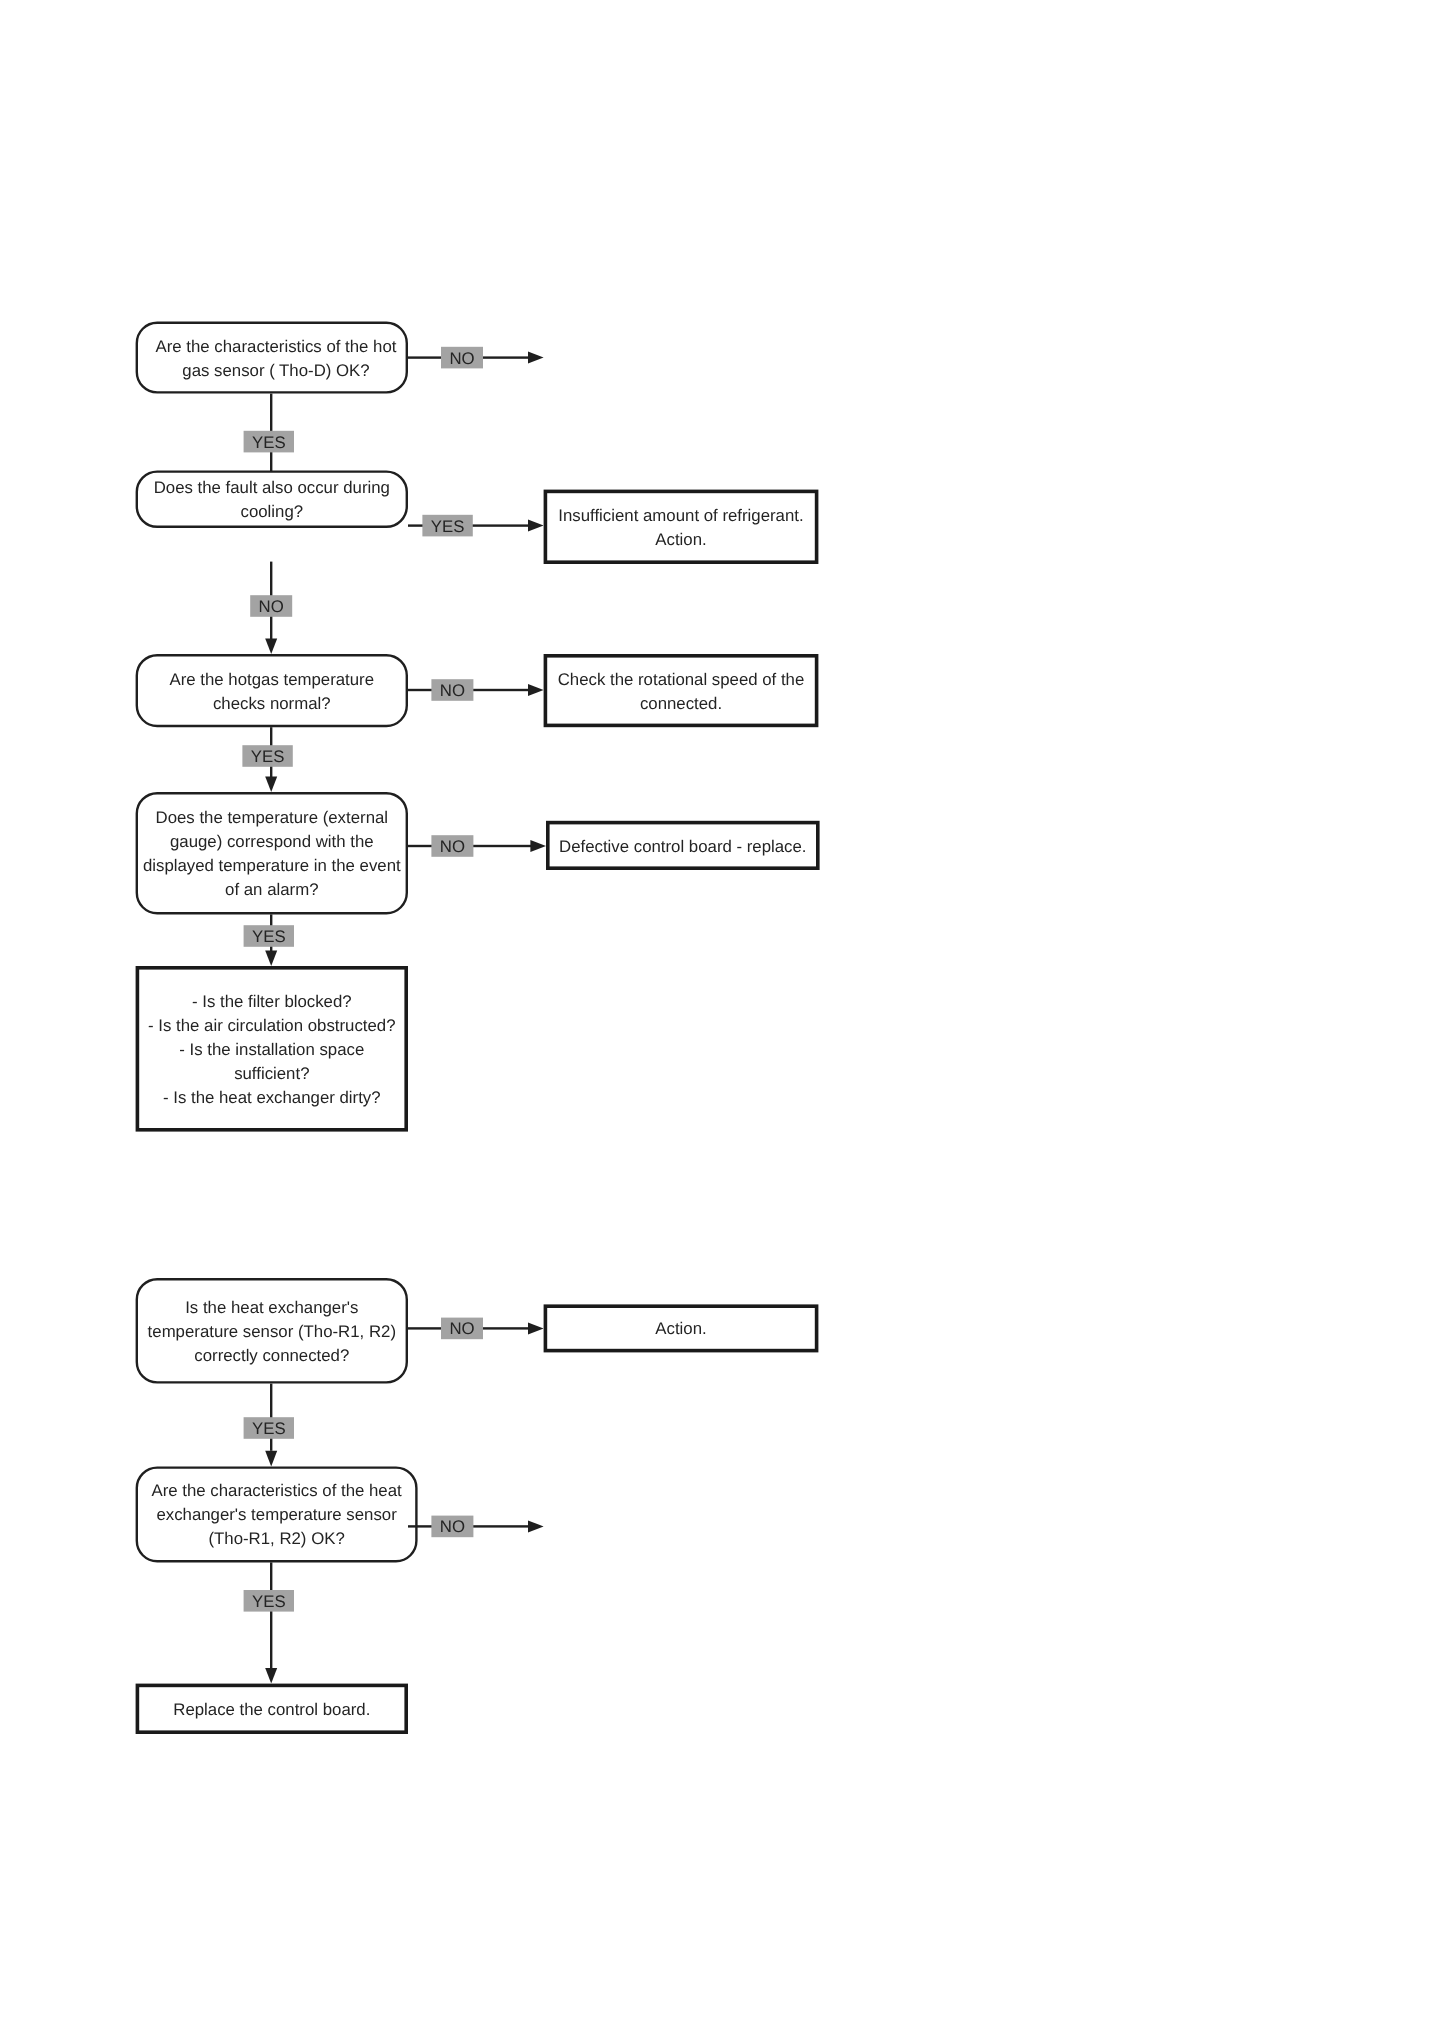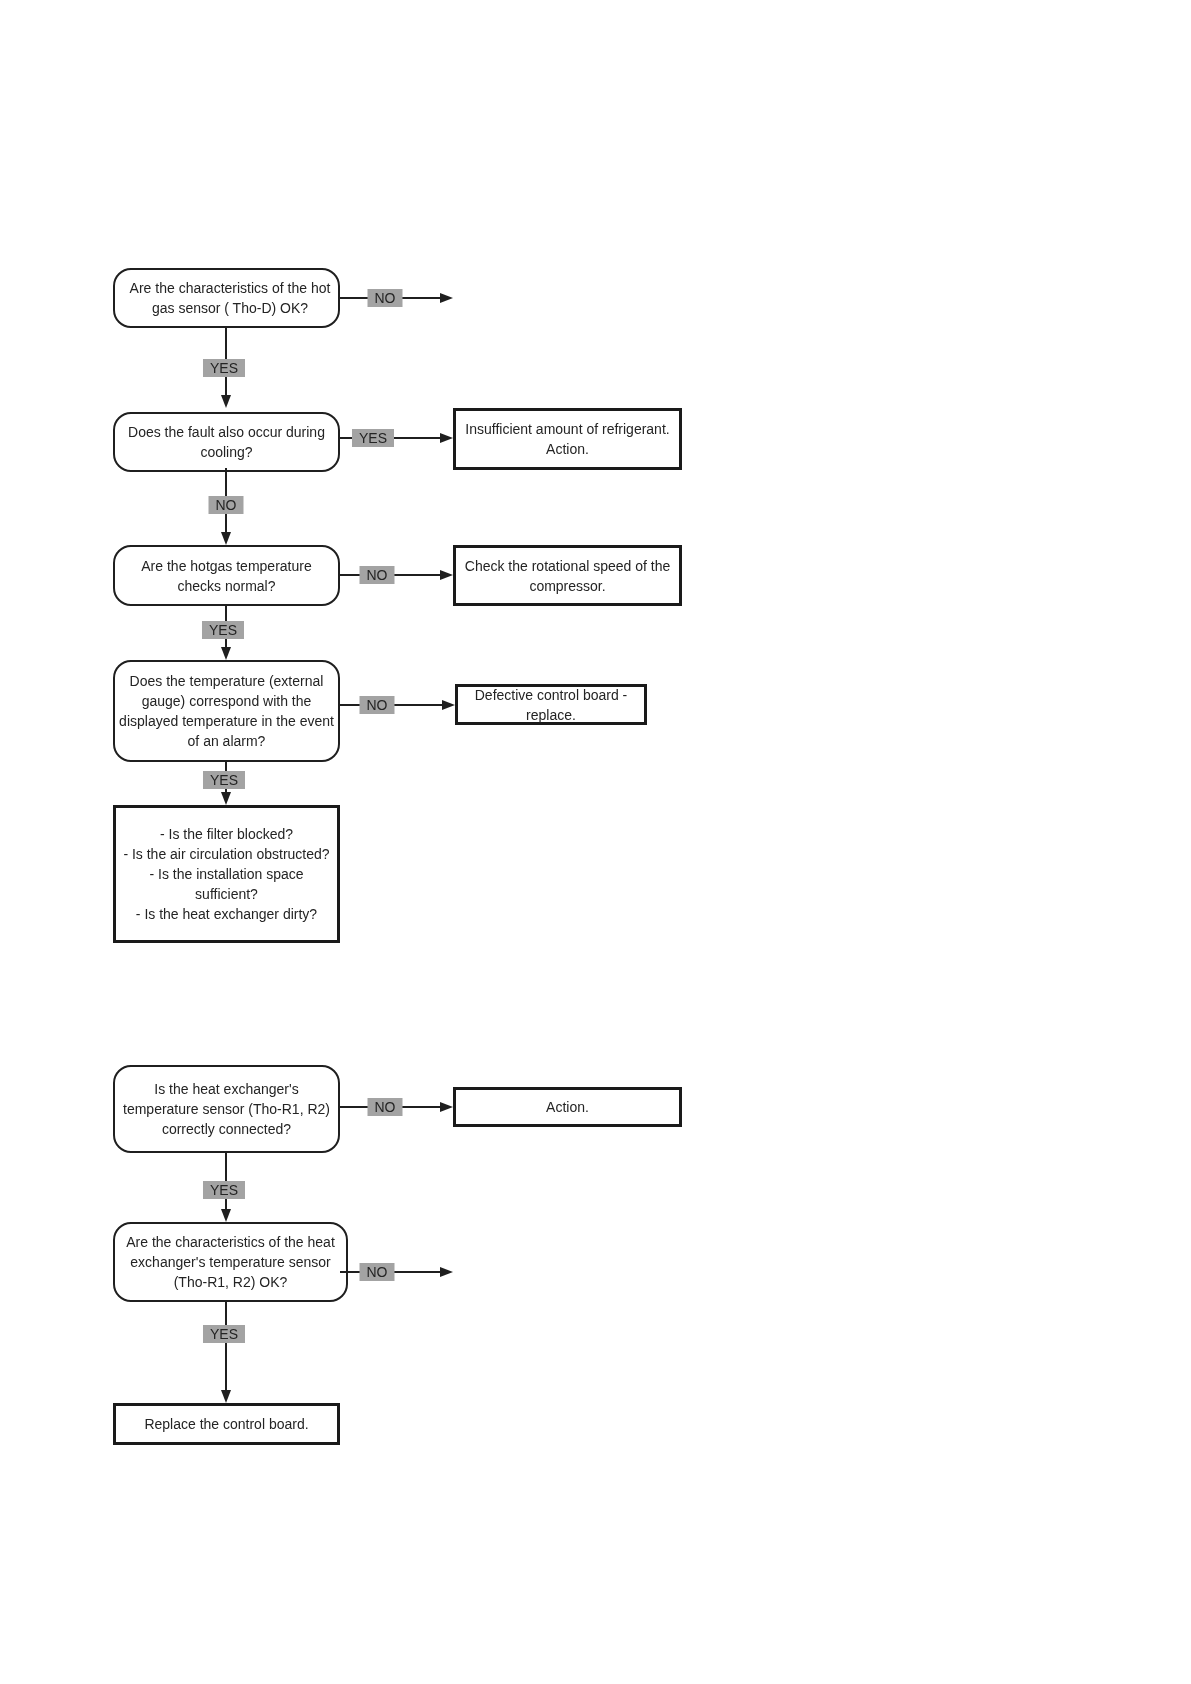--- a/index.html
+++ b/index.html
@@ -85,21 +85,21 @@
 
   <div class="hline" style="left:340px; top:297px; width:102px;"></div>
   <div class="arrow-right" style="left:440px; top:293px;"></div>
   <span class="edge-label" style="left:385px; top:298px;">NO</span>
 
 
   <div class="vline" style="left:225px; top:328px; height:70px;"></div>
   <div class="arrow-down" style="left:221px; top:395px;"></div>
   <span class="edge-label" style="left:224px; top:368px;">YES</span>
 
-  <div class="node decision" style="left:113px; top:412px; width:227px; height:60px;">Does the fault also occur during
+  <div class="node decision" style="left:113px; top:392px; width:227px; height:48px;">Does the fault also occur during
 cooling?</div>
 
   <div class="hline" style="left:340px; top:437px; width:102px;"></div>
   <div class="arrow-right" style="left:440px; top:433px;"></div>
   <span class="edge-label" style="left:373px; top:438px;">YES</span>
 
   <div class="node action" style="left:453px; top:408px; width:229px; height:62px;">Insufficient amount of refrigerant.
 Action.</div>
 
   <div class="vline" style="left:225px; top:468px; height:65px;"></div>
@@ -107,36 +107,36 @@
   <span class="edge-label" style="left:226px; top:505px;">NO</span>
 
   <div class="node decision" style="left:113px; top:545px; width:227px; height:61px;">Are the hotgas temperature
 checks normal?</div>
 
   <div class="hline" style="left:340px; top:574px; width:102px;"></div>
   <div class="arrow-right" style="left:440px; top:570px;"></div>
   <span class="edge-label" style="left:377px; top:575px;">NO</span>
 
   <div class="node action" style="left:453px; top:545px; width:229px; height:61px;">Check the rotational speed of the
-compressor.</div>
+connected.</div>
 
   <div class="vline" style="left:225px; top:606px; height:43px;"></div>
   <div class="arrow-down" style="left:221px; top:647px;"></div>
   <span class="edge-label" style="left:223px; top:630px;">YES</span>
 
   <div class="node decision" style="left:113px; top:660px; width:227px; height:102px;">Does the temperature (external
 gauge) correspond with the
 displayed temperature in the event
 of an alarm?</div>
 
   <div class="hline" style="left:340px; top:704px; width:104px;"></div>
   <div class="arrow-right" style="left:442px; top:700px;"></div>
   <span class="edge-label" style="left:377px; top:705px;">NO</span>
 
-  <div class="node action" style="left:455px; top:684px; width:192px; height:41px;">Defective control board - replace.</div>
+  <div class="node action" style="left:455px; top:684px; width:228px; height:41px;">Defective control board - replace.</div>
 
   <div class="vline" style="left:225px; top:762px; height:32px;"></div>
   <div class="arrow-down" style="left:221px; top:792px;"></div>
   <span class="edge-label" style="left:224px; top:780px;">YES</span>
 
   <div class="node action checklist" style="left:113px; top:805px; width:227px; height:138px;">- Is the filter blocked?
 - Is the air circulation obstructed?
 - Is the installation space
 sufficient?
 - Is the heat exchanger dirty?</div>

